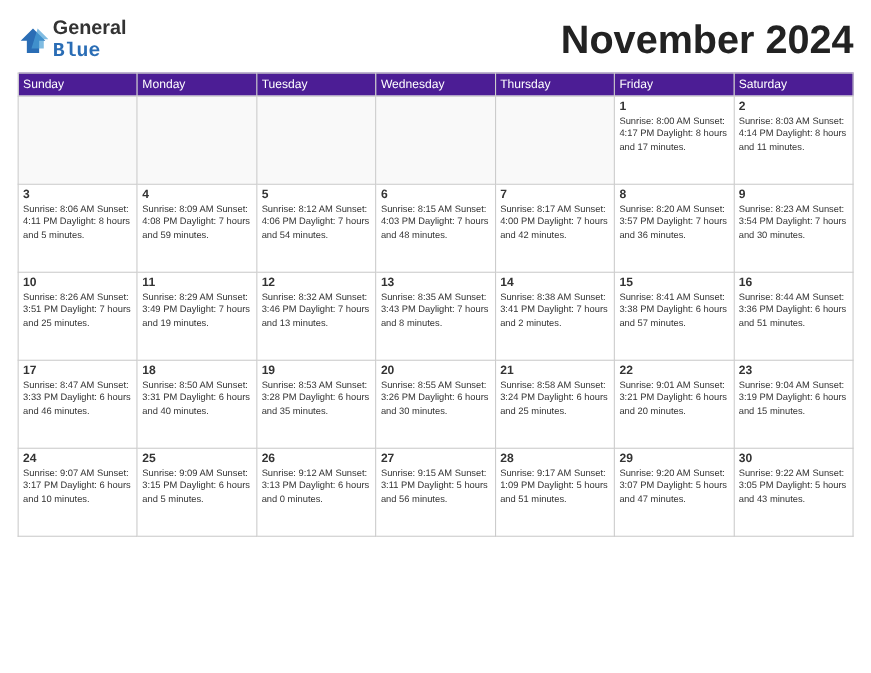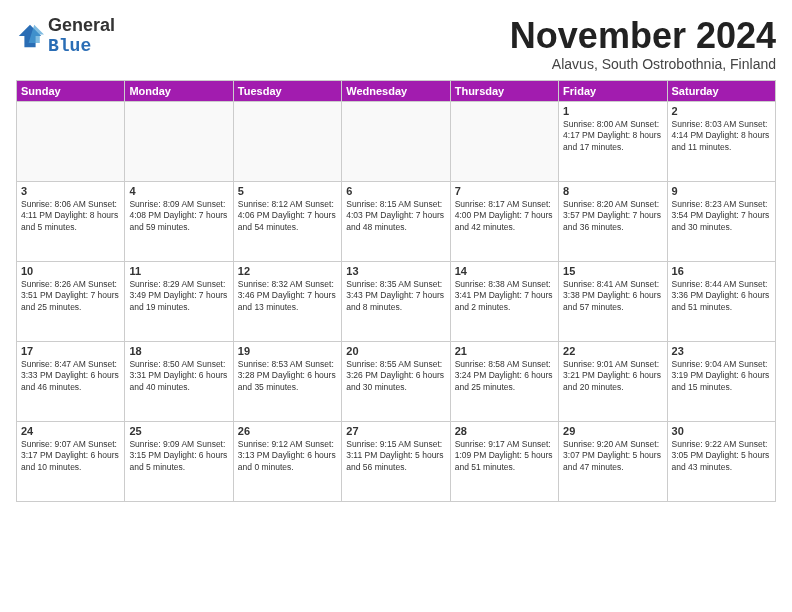--- a/index.html
+++ b/index.html
@@ -49,24 +49,24 @@
     .subtitle {
       font-size: 14px;
       color: #444;
     }
     .calendar {
       width: 100%;
       border-collapse: collapse;
       table-layout: fixed;
     }
     .calendar th {
-      background-color: #a21caf;
+      background-color: #4c1d95;
       color: #fff;
       font-size: 11px;
-      font-weight: bold;
+      font-weight: normal;
       padding: 4px 4px;
       text-align: left;
       border: 1px solid #ccc;
     }
     .calendar td {
       border: 1px solid #ccc;
       vertical-align: top;
       padding: 3px 4px;
       font-size: 9px;
       color: #333;
@@ -101,21 +101,20 @@
         <polygon points="20,4 36,20 28,20 28,36 12,36 12,20 4,20" fill="#2a6db5"></polygon>
         <polygon points="26,4 40,18 34,18 34,30 18,30" fill="#4a9fd5" opacity="0.7"></polygon>
       </svg>
       <div class="logo-text">
         <span class="logo-general">General</span><br>
         <span class="logo-blue">Blue</span>
       </div>
     </div>
     <div class="title-area">
       <div class="month-title">November 2024</div>
-      <div class="subtitle">Alavus, South Ostrobothnia, Finland</div>
     </div>
   </div>
 
   <table class="calendar">
     <thead>
       <tr>
         <th>Sunday</th>
         <th>Monday</th>
         <th>Tuesday</th>
         <th>Wednesday</th>

